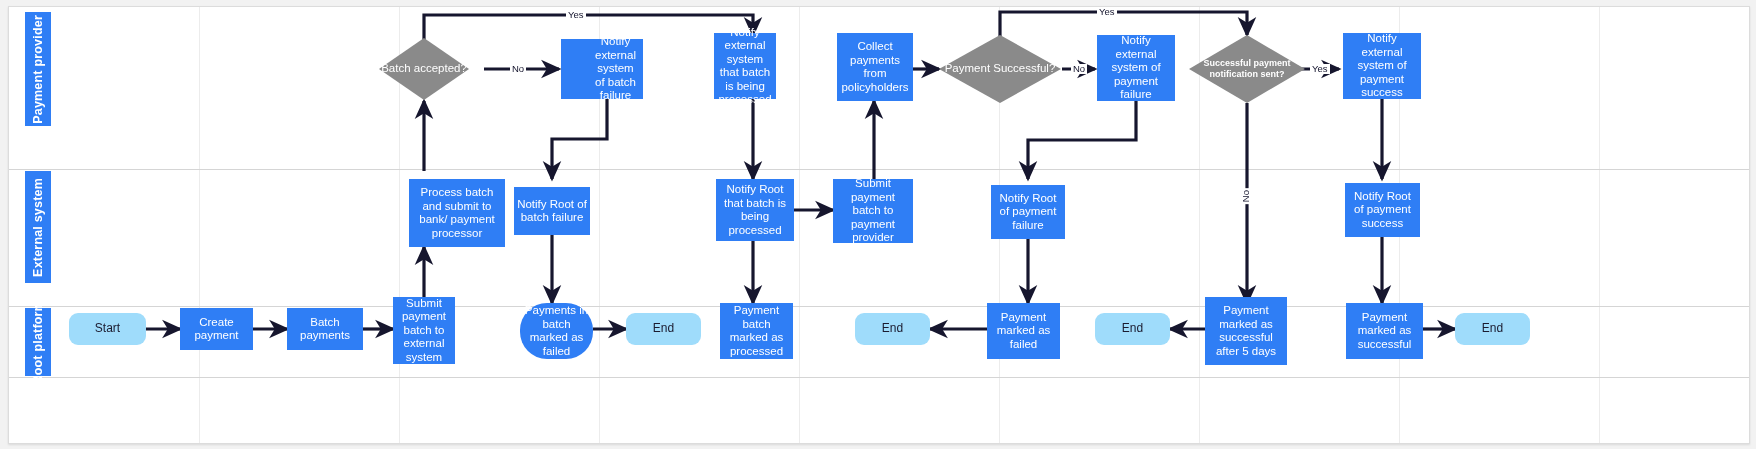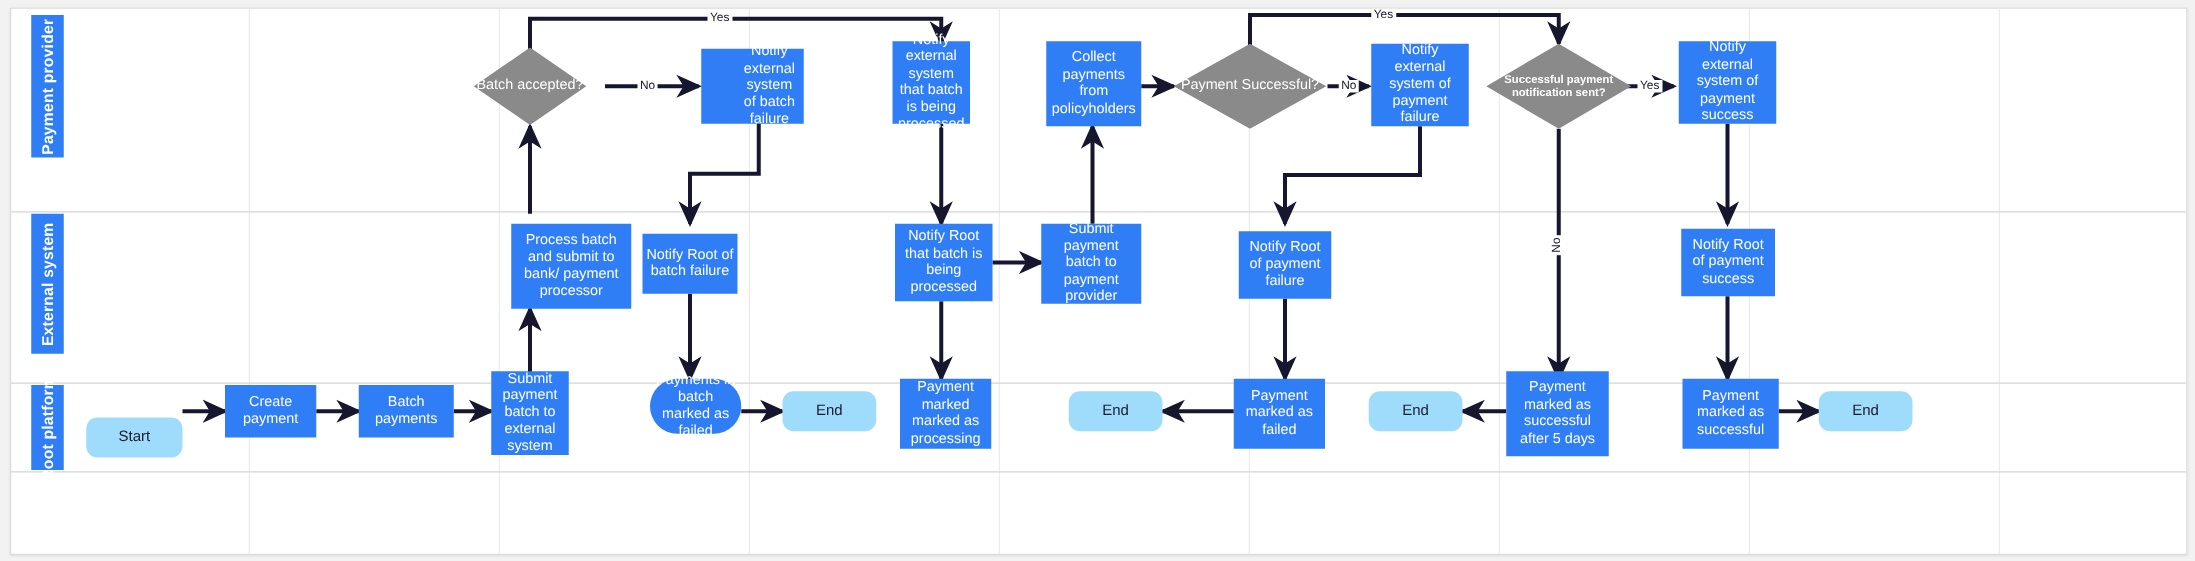--- a/index.html
+++ b/index.html
@@ -106,40 +106,40 @@
         <path d="M1373,92 L1373,172"></path>
 
         <path d="M1373,230 L1373,296"></path>
 
         <path d="M1414,322 L1446,322"></path>
 
         <path d="M1196,322 L1161,322"></path>
       </g>
     </svg>
 
-    <div class="node term" style="left:60px;top:306px;width:77px;height:32px;margin-top:21px;">
+    <div class="node term" style="left:60px;top:306px;width:77px;height:32px;">
       <span>Start</span>
     </div>
     <div class="node proc" style="left:171px;top:301px;width:73px;height:42px;">
       <span>Create payment</span>
     </div>
     <div class="node proc" style="left:278px;top:301px;width:76px;height:42px;">
       <span>Batch payments</span>
     </div>
     <div class="node proc" style="left:384px;top:290px;width:62px;height:67px;">
       <span>Submit payment batch to external system</span>
     </div>
-    <div class="node proc" style="left:511px;top:296px;width:73px;height:44px;border-radius:27px;">
+    <div class="node proc" style="left:511px;top:296px;width:73px;height:56px;border-radius:27px;">
       <span>Payments in batch marked as failed</span>
     </div>
     <div class="node term" style="left:617px;top:306px;width:75px;height:32px;">
       <span>End</span>
     </div>
     <div class="node proc" style="left:711px;top:296px;width:73px;height:56px;">
-      <span>Payment marked marked as processing</span>
+      <span>Payment batch marked as processed</span>
     </div>
     <div class="node term" style="left:846px;top:306px;width:75px;height:32px;">
       <span>End</span>
     </div>
     <div class="node proc" style="left:978px;top:296px;width:73px;height:56px;">
       <span>Payment marked as failed</span>
     </div>
     <div class="node term" style="left:1086px;top:306px;width:75px;height:32px;">
       <span>End</span>
     </div>

